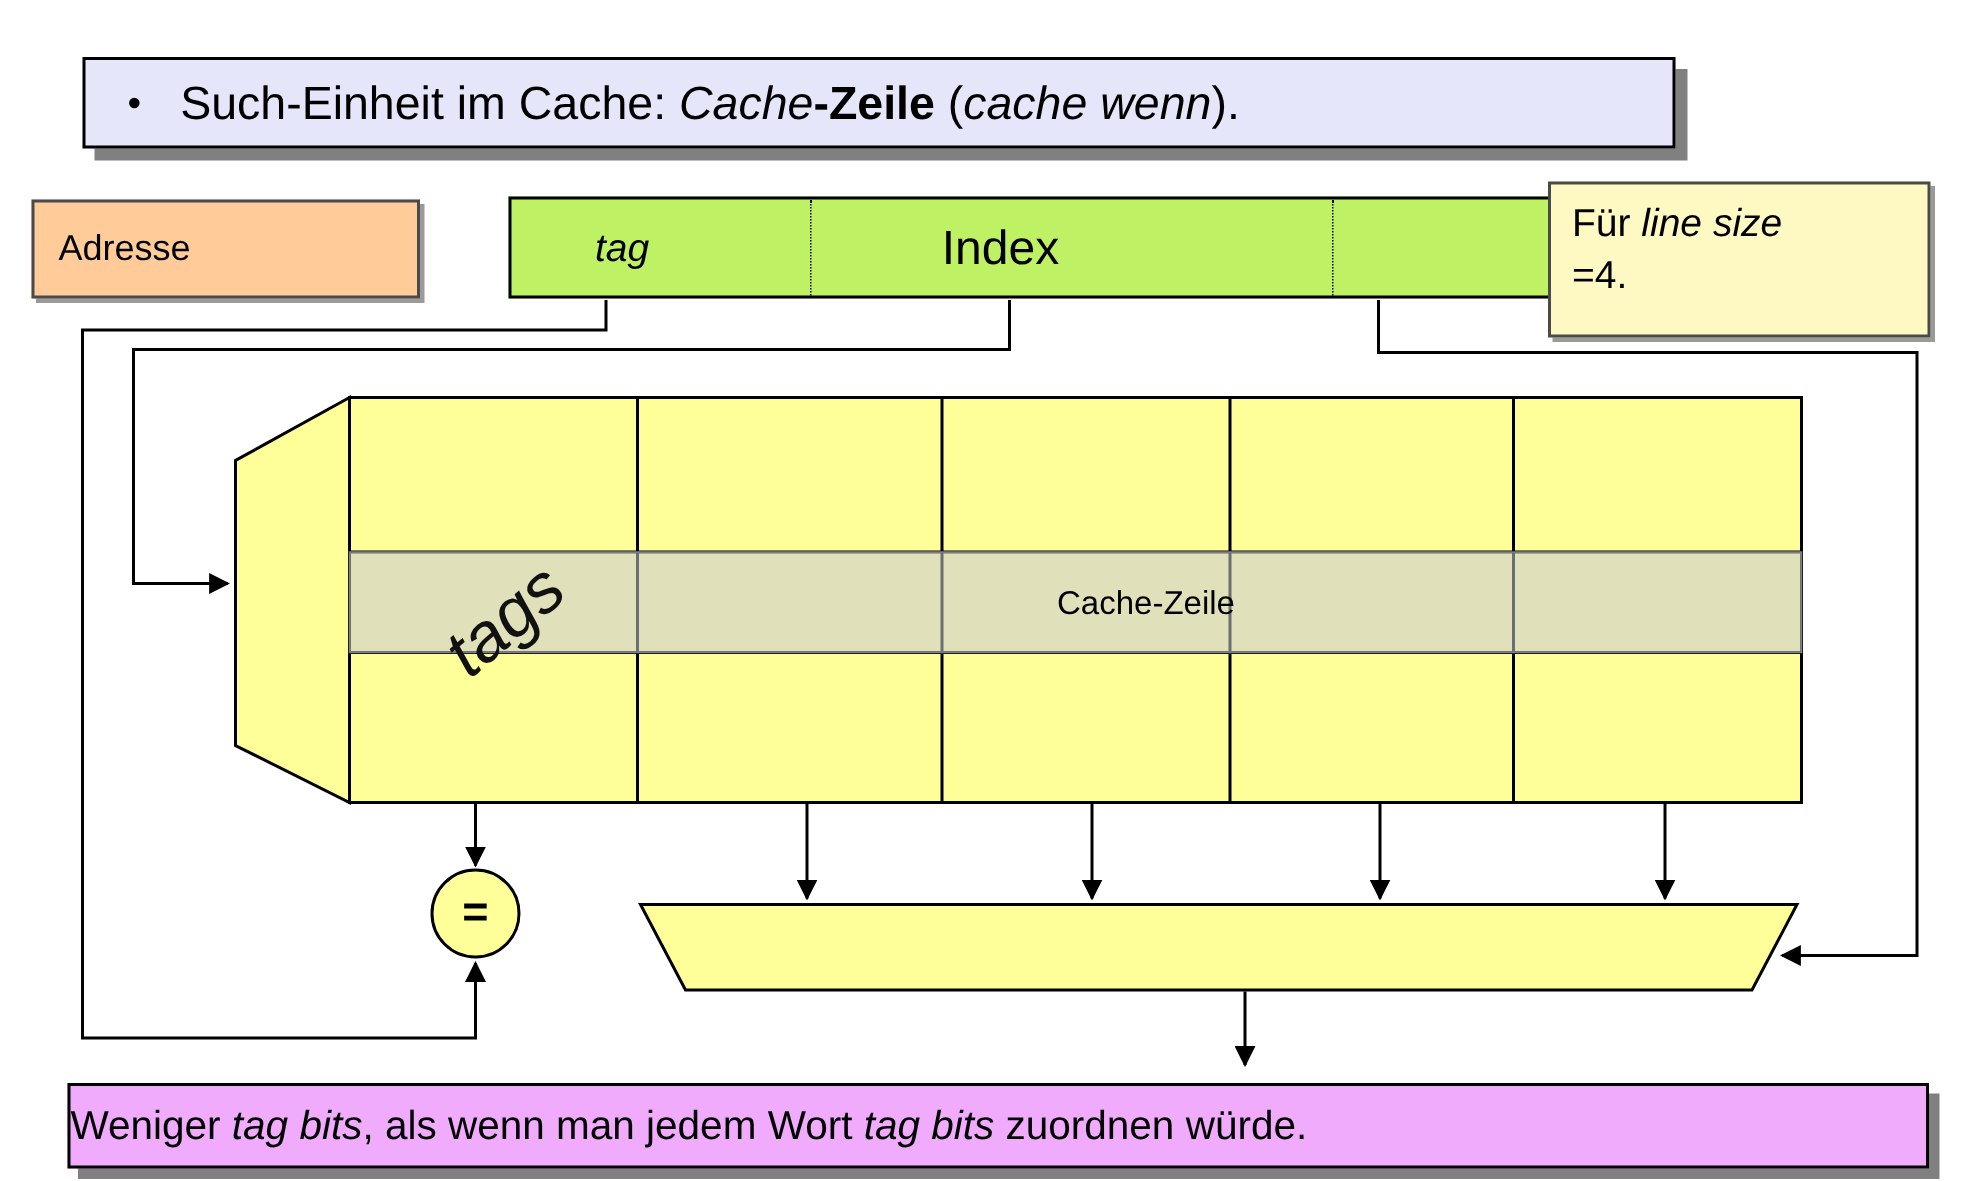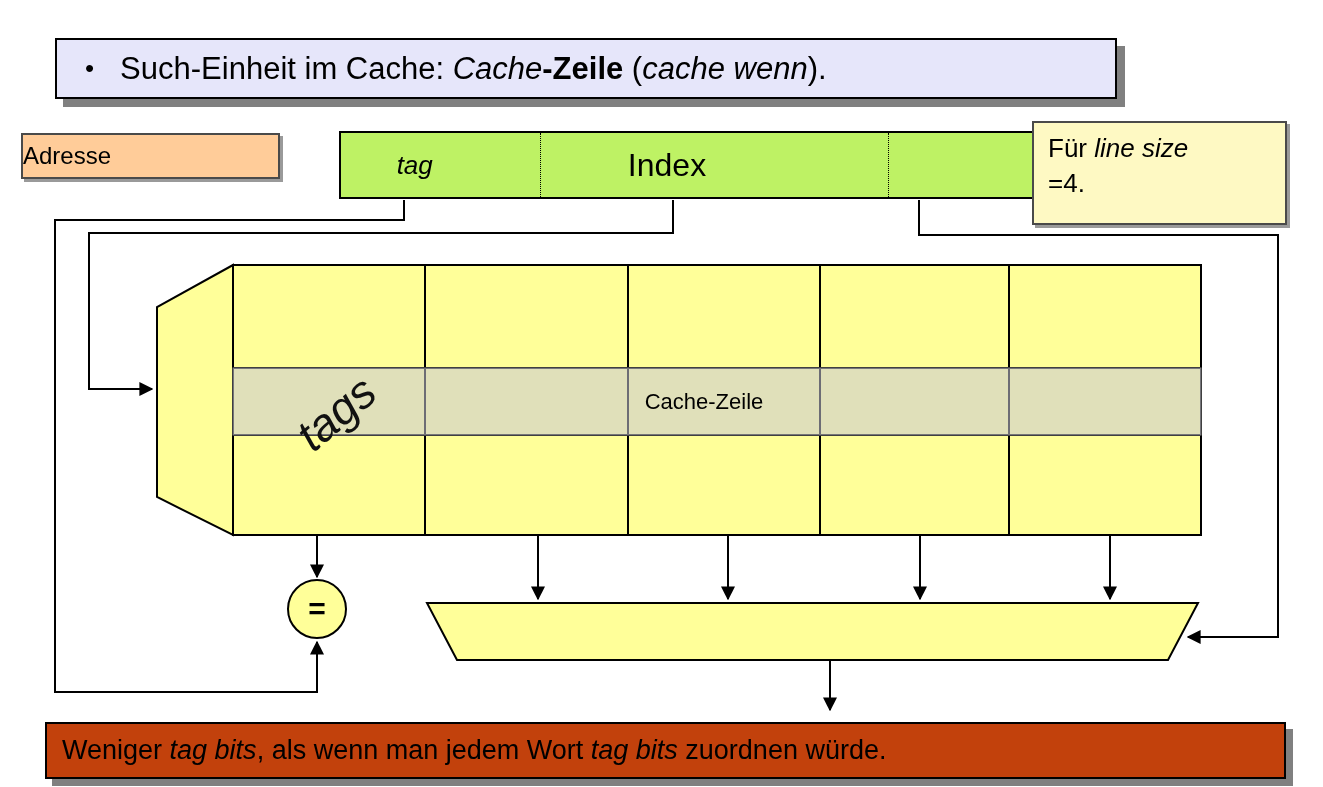--- a/index.html
+++ b/index.html
@@ -16,24 +16,24 @@
     background:#e6e6fa;border:2px solid #000;box-sizing:border-box;
     box-shadow:8px 8px 0 #808080;
     display:flex;align-items:center;font-size:31px;z-index:5;
   }
   .title-bullet{margin-left:28px;margin-right:26px;font-size:26px;}
   .bi{font-weight:normal;font-style:italic;}
   .b{font-weight:bold;}
   .i{font-style:italic;}
 
   .adresse-box{
-    left:21px;top:133px;width:259px;height:46px;
+    left:21px;top:133px;width:259px;height:66px;
     background:#ffcc99;border:2px solid #4a4a4a;box-sizing:border-box;
     box-shadow:3px 3px 0 #9a9a9a;
-    display:flex;align-items:center;font-size:24px;z-index:5;
+    display:flex;align-items:center;font-size:24px;padding-left:16px;z-index:5;
   }
 
   .address-bar{
     left:303px;top:131px;width:697px;height:68px;
     background:#bef264;border:2px solid #000;box-sizing:border-box;
     display:flex;z-index:5;margin-left:36px;
   }
   .addr-field{display:flex;align-items:center;justify-content:center;height:100%;box-sizing:border-box;}
   .addr-field.tag{width:201px;border-right:1px dotted #000;font-style:italic;font-size:26px;padding-right:52px;}
   .addr-field.index{width:348px;border-right:1px dotted #000;font-size:32px;padding-right:95px;}
@@ -41,28 +41,28 @@
 
   .fuer-box{
     left:1032px;top:121px;width:255px;height:104px;
     background:#fef9c3;border:2px solid #4a4a4a;box-sizing:border-box;
     box-shadow:3px 3px 0 #9a9a9a;
     font-size:26px;line-height:1.35;padding:8px 0 0 14px;z-index:5;
   }
 
   .footer-box{
     left:45px;top:722px;width:1241px;height:57px;
-    background:#c2410c;border:2px solid #000;box-sizing:border-box;
+    background:#f0abfc;border:2px solid #000;box-sizing:border-box;
     box-shadow:7px 7px 0 #808080;
-    display:flex;align-items:center;font-size:27px;padding-left:15px;z-index:5;
+    display:flex;align-items:center;font-size:27px;padding-left:0;z-index:5;
   }
 
   
   .cache-zeile-label{
-    left:604px;top:368px;width:200px;height:67px;
+    left:664px;top:368px;width:200px;height:67px;
     display:flex;align-items:center;justify-content:center;
     font-size:22px;z-index:6;
   }
   .tags-label{
     left:256px;top:383px;width:160px;height:60px;
     display:flex;align-items:center;justify-content:center;
     font-size:46px;font-style:italic;color:#111;
     transform:rotate(-40deg);z-index:6;
   }
   .eq-label{

